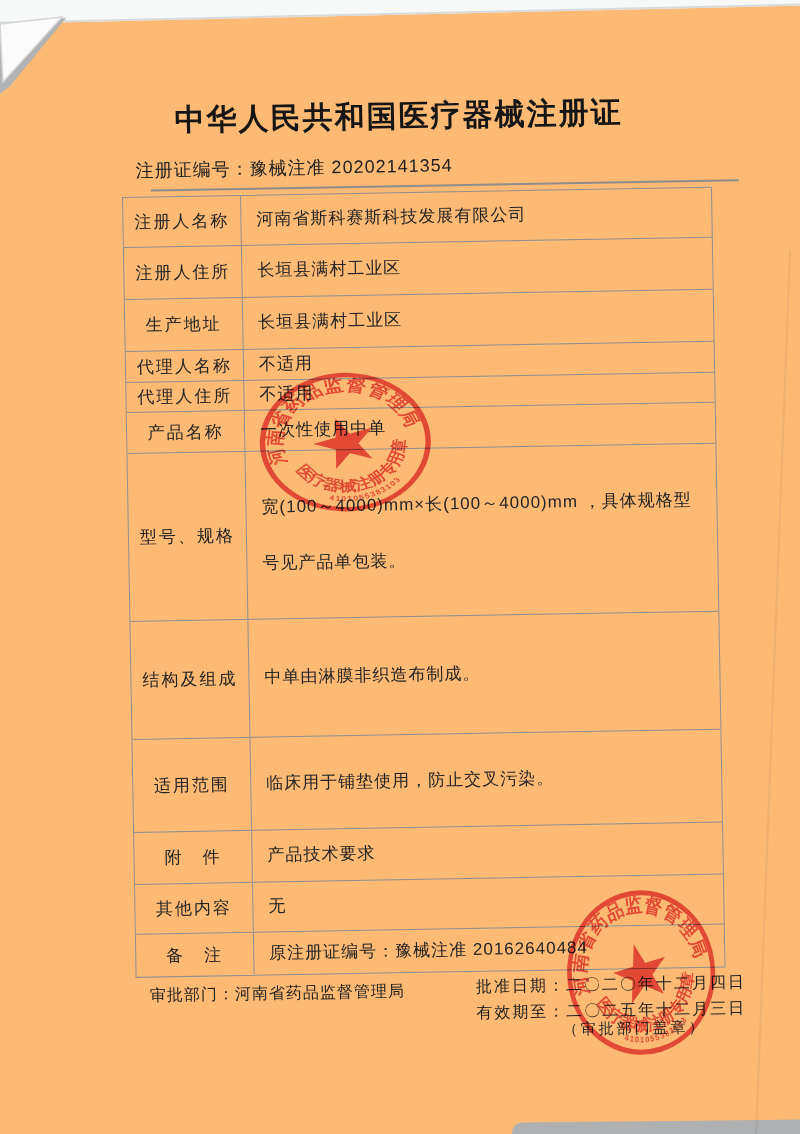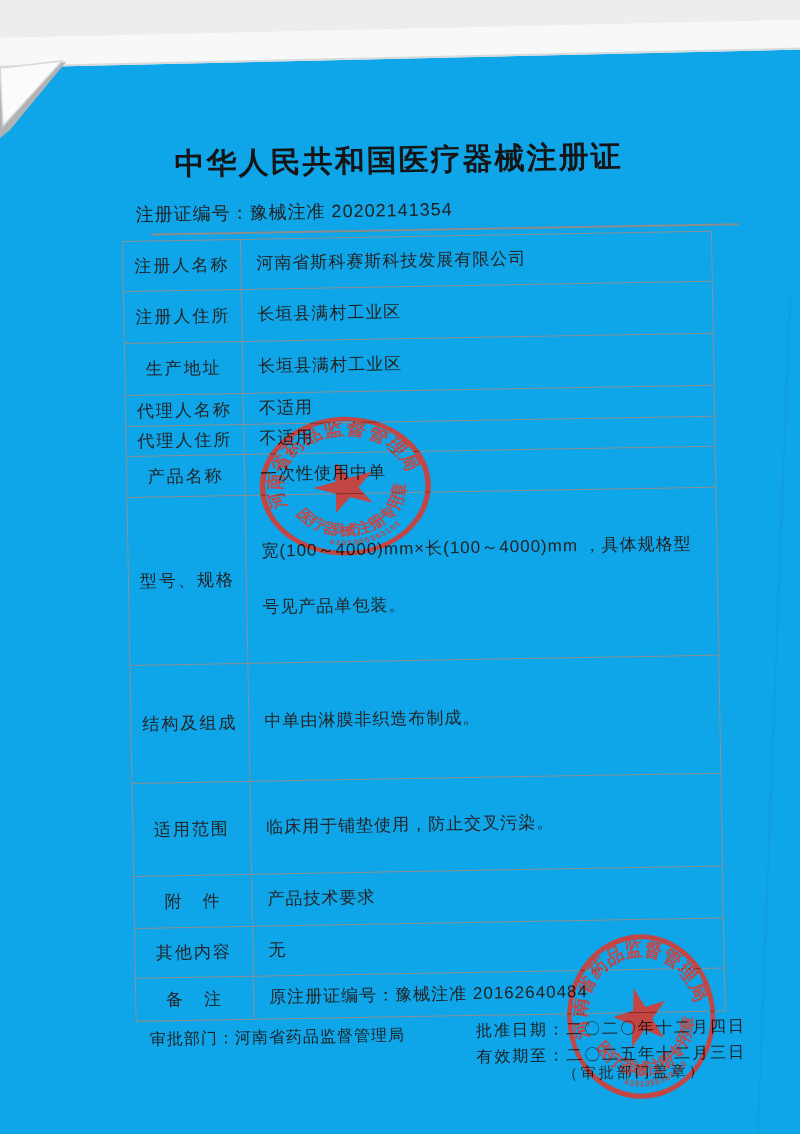--- a/index.html
+++ b/index.html
@@ -2,21 +2,21 @@
 <html><head>
 <meta charset="utf-8">
 <style>
   html,body{margin:0;padding:0;}
   body{
     width:800px;height:1134px;overflow:hidden;position:relative;
     background:#eceded;
     font-family:"Liberation Sans","DejaVu Sans",sans-serif;
     color:#1f1f1f;
   }
-  .scan{position:absolute;inset:0;background:#0ea5e9;margin-top:44px;}
+  .scan{position:absolute;inset:0;background:#fdba74;}
   
   .top-band{
     position:absolute;left:-10px;top:-6px;width:830px;height:28px;
     background:#f7f8f8;border-bottom:2px solid #d9dadb;
     transform:rotate(-1.3deg);transform-origin:left bottom;
   }
   .fold{position:absolute;left:0;top:6px;}
   .br-band{
     position:absolute;left:512px;top:1121px;width:300px;height:16px;
     background:#aeb0b1;border-radius:10px 6px 0 0;

